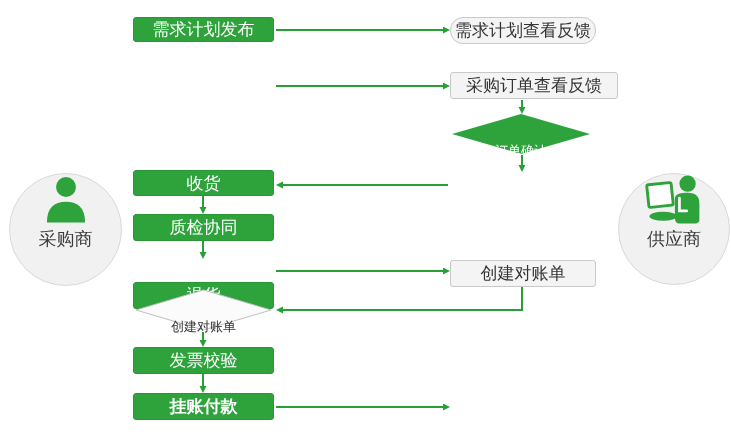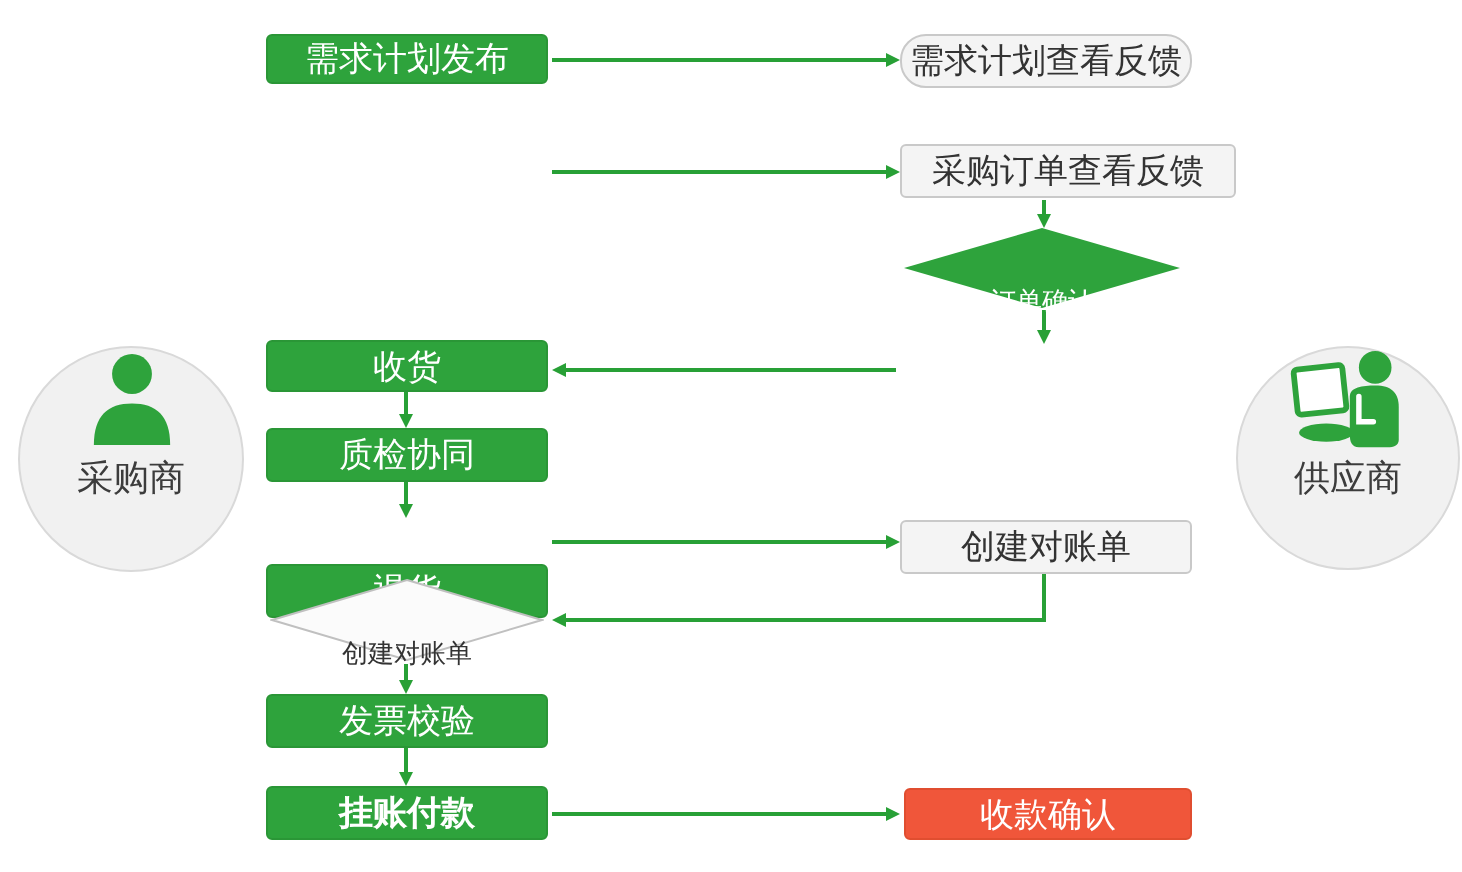--- a/index.html
+++ b/index.html
@@ -93,15 +93,14 @@
   <div class="node light" style="left:450px;top:72px;width:168px;height:27px;">采购订单查看反馈</div>
 
   <div class="diamond green-d" style="left:452px;top:114px;width:138px;height:40px;">
     <svg viewBox="0 0 138 40" preserveAspectRatio="none" xmlns="http://www.w3.org/2000/svg">
       <polygon points="69,0 138,20 69,40 0,20" fill="#2ea33c"></polygon>
     </svg>
     <span class="dlabel">订单确认</span>
   </div>
 
   <div class="node light" style="left:450px;top:260px;width:146px;height:27px;">创建对账单</div>
-  <div class="node red" style="left:452px;top:394px;width:144px;height:26px;">收款确认</div>
 
 </div>
 
 </body></html>

